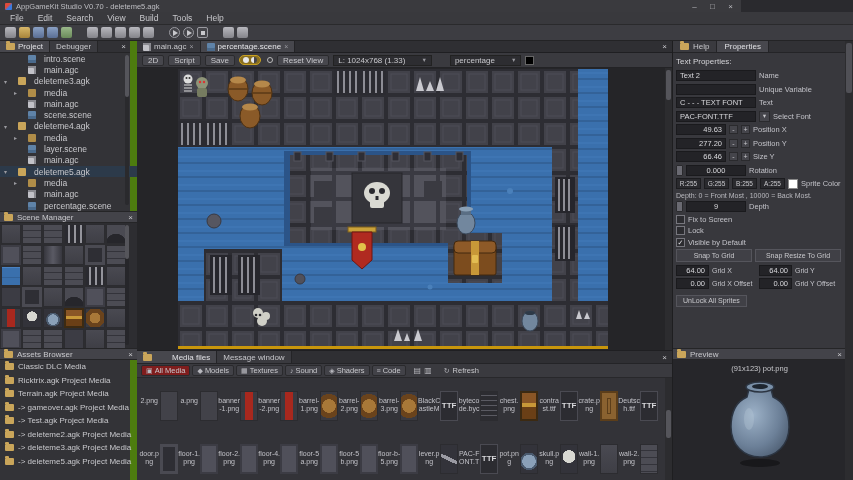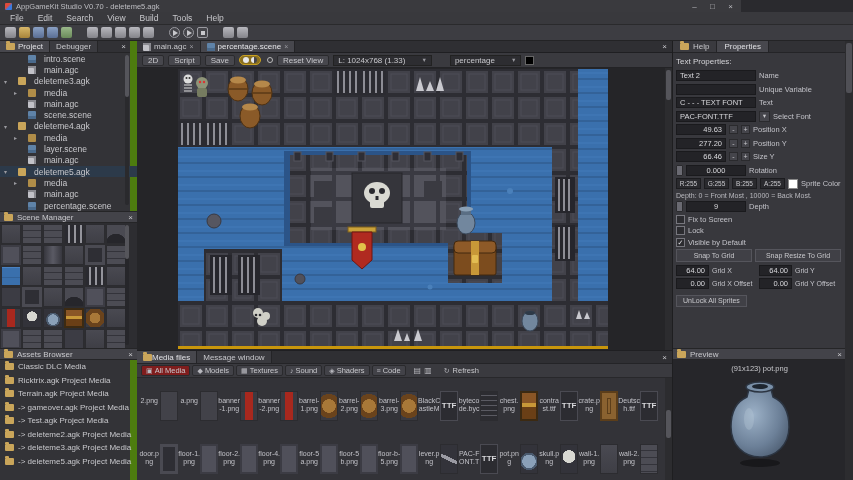--- a/index.html
+++ b/index.html
@@ -102,21 +102,21 @@
 .layerdd{margin-left:14px}
 .swatch{width:9px;height:9px;background:#000;border:1px solid #666;cursor:pointer}
 .canvas{position:absolute;top:27px;left:0;width:535px;height:282px;background:#252528;overflow:hidden}
 .scene{position:absolute;left:41px;top:1px}
 .vscroll{position:absolute;right:0;top:0;width:7px;height:282px;background:#2c2c2f}
 .vthumb{width:5px;margin:2px 1px 0;height:30px;background:#55555b;border-radius:2px}
 
 
 .media{position:absolute;top:309px;left:0;width:535px;height:130px;background:#333338;border-top:1px solid #1f1f22}
 .mtabs{height:13px;display:flex;font-size:8px;background:#2f2f33;border-bottom:1px solid #242427}
-.mtab{display:flex;align-items:center;gap:0;padding:0 6px;background:#3a3a3f;border-right:1px solid #242427;cursor:pointer}
+.mtab{display:flex;align-items:center;gap:20px;padding:0 6px;background:#3a3a3f;border-right:1px solid #242427;cursor:pointer}
 .mtab[data-active="true"]{background:#47474d;color:#e0e0e4}
 .mfilters{height:14px;display:flex;align-items:center;gap:2px;padding:0 4px;background:#3a3a3f;font-size:7.5px;border-bottom:1px solid #28282b}
 .fbtn{display:flex;align-items:center;gap:2px;border:1px solid #2a2a2d;background:#424248;padding:0 4px;height:11px;border-radius:2px;cursor:pointer}
 .fbtn[data-active="true"]{background:#7f1d1d}
 .g{font-size:7px;color:#b8b8be}
 .viewtg{margin-left:6px;display:flex;gap:3px;font-size:8px;color:#b8b8be}
 .vt{cursor:pointer}
 .refresh{margin-left:10px;display:flex;gap:3px;align-items:center;cursor:pointer}
 .mgrid{position:absolute;top:27px;left:1px;width:527px;height:103px;overflow:hidden}
 .mrow{display:flex}

